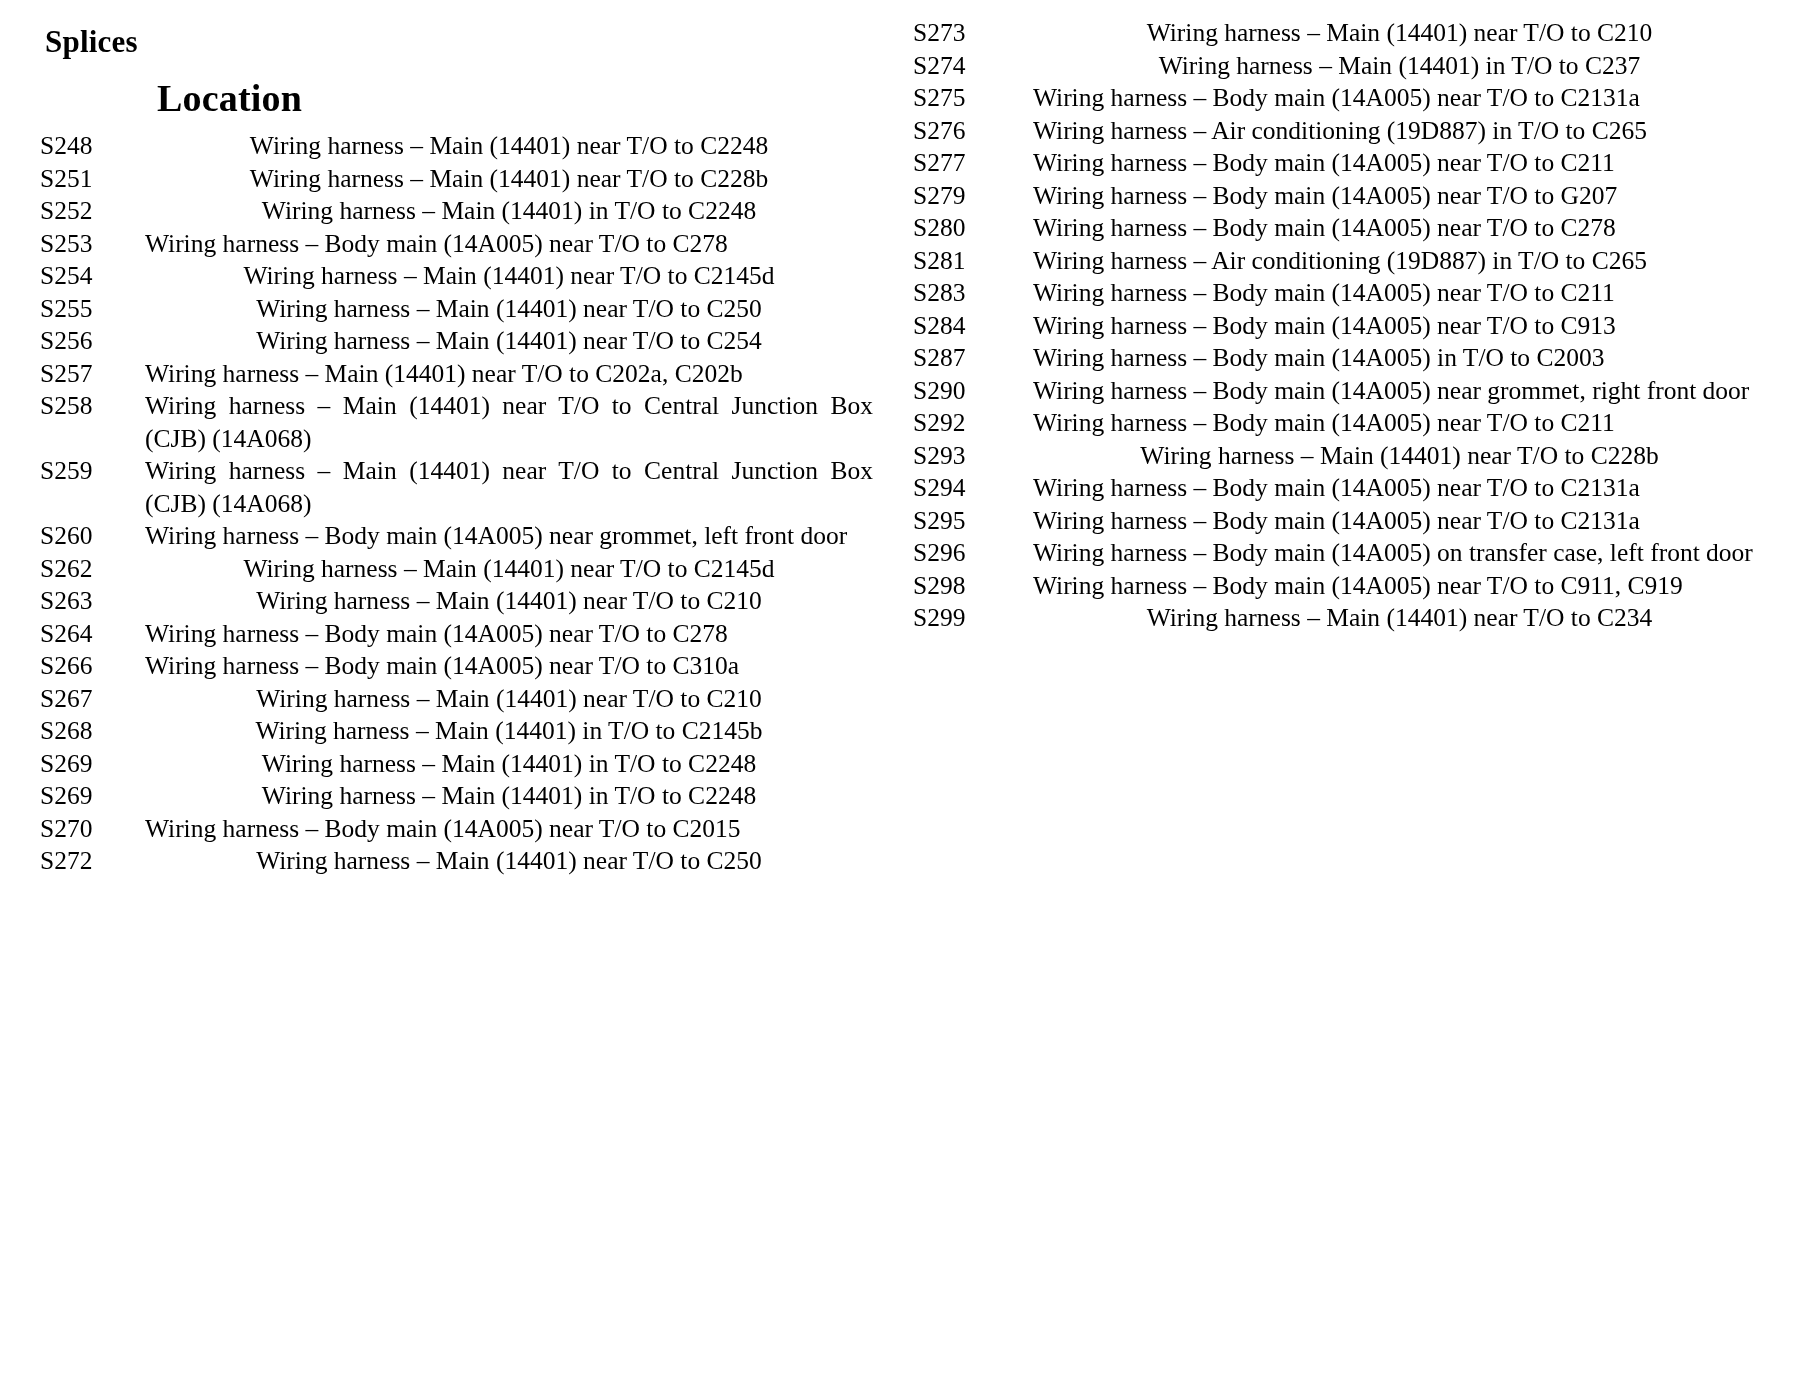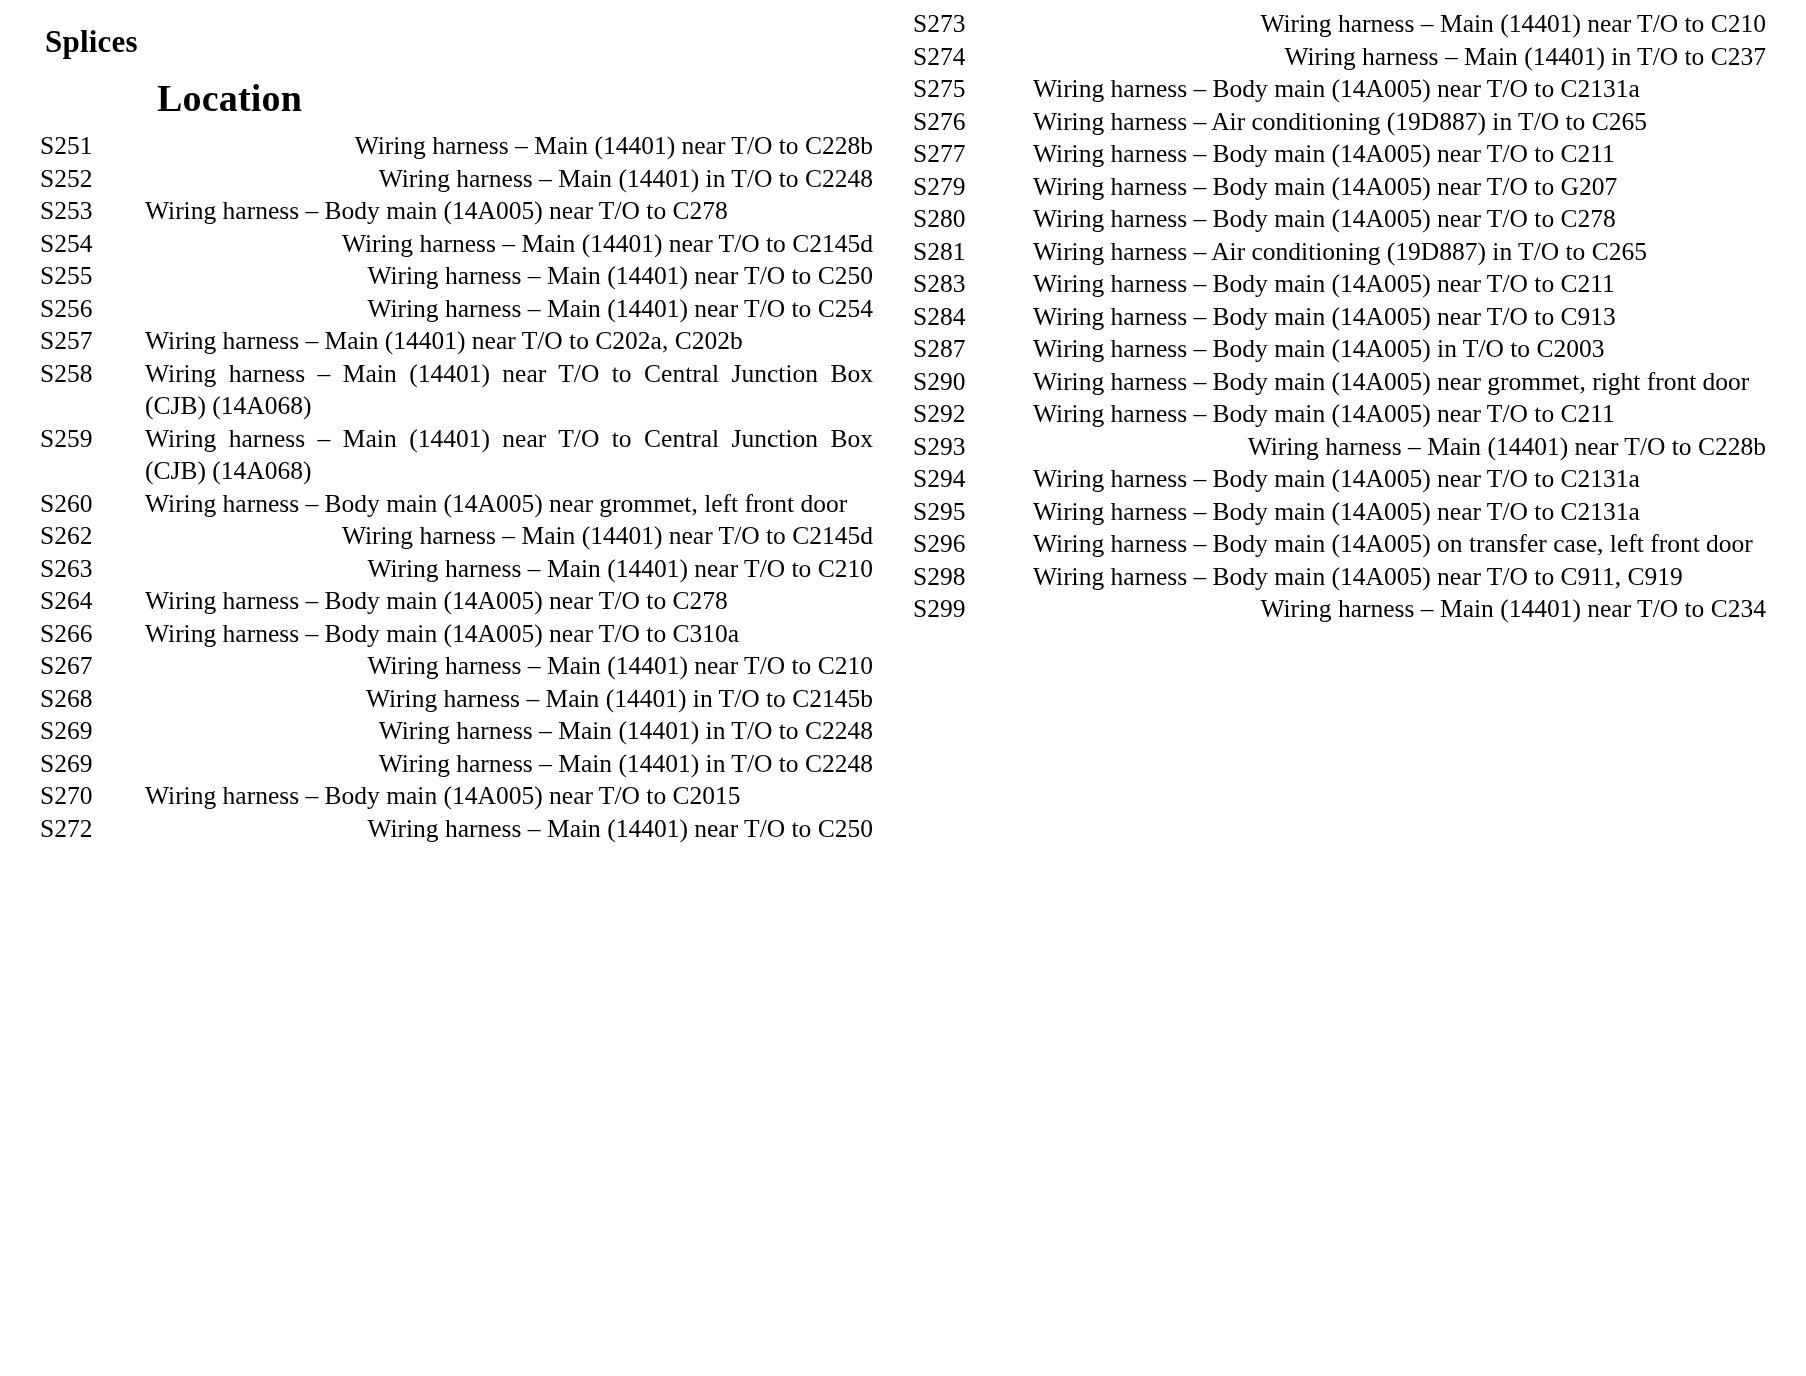--- a/index.html
+++ b/index.html
@@ -26,21 +26,21 @@
   .col {
     position: relative;
     box-sizing: border-box;
   }
   .col-left {
     width: 903px;
     padding: 14px 30px 0 40px;
   }
   .col-right {
     width: 903px;
-    padding: 8px 40px 0 10px;
+    padding: 17px 40px 0 10px;
   }
   .heading-splices {
     font-size: 31px;
     font-weight: bold;
     font-family: "Liberation Serif", serif;
     margin: 10px 0 0 5px;
     letter-spacing: 0.2px;
   }
   .heading-location {
     font-size: 38px;
@@ -71,34 +71,38 @@
   .col-right td.code {
     width: 120px;
   }
   td.desc {
     text-align: justify;
     text-justify: inter-word;
     padding-bottom: 1px;
     padding-right: 2px;
   }
   td.desc.nojust {
-    text-align: right;
+    text-align: center;
   }
 </style>
 </head>
 <body>
 
 <div class="page">
 
   <div class="col col-left">
     <div class="heading-splices">Splices</div>
     <div class="heading-location">Location</div>
     <table class="list">
       <tbody>
           <tr>
+            <td class="code">S248</td>
+            <td class="desc nojust">Wiring harness – Main (14401) near T/O to C2248</td>
+          </tr>
+          <tr>
             <td class="code">S251</td>
             <td class="desc nojust">Wiring harness – Main (14401) near T/O to C228b</td>
           </tr>
           <tr>
             <td class="code">S252</td>
             <td class="desc nojust">Wiring harness – Main (14401) in T/O to C2248</td>
           </tr>
           <tr>
             <td class="code">S253</td>
             <td class="desc">Wiring harness – Body main (14A005) near T/O to C278</td>

